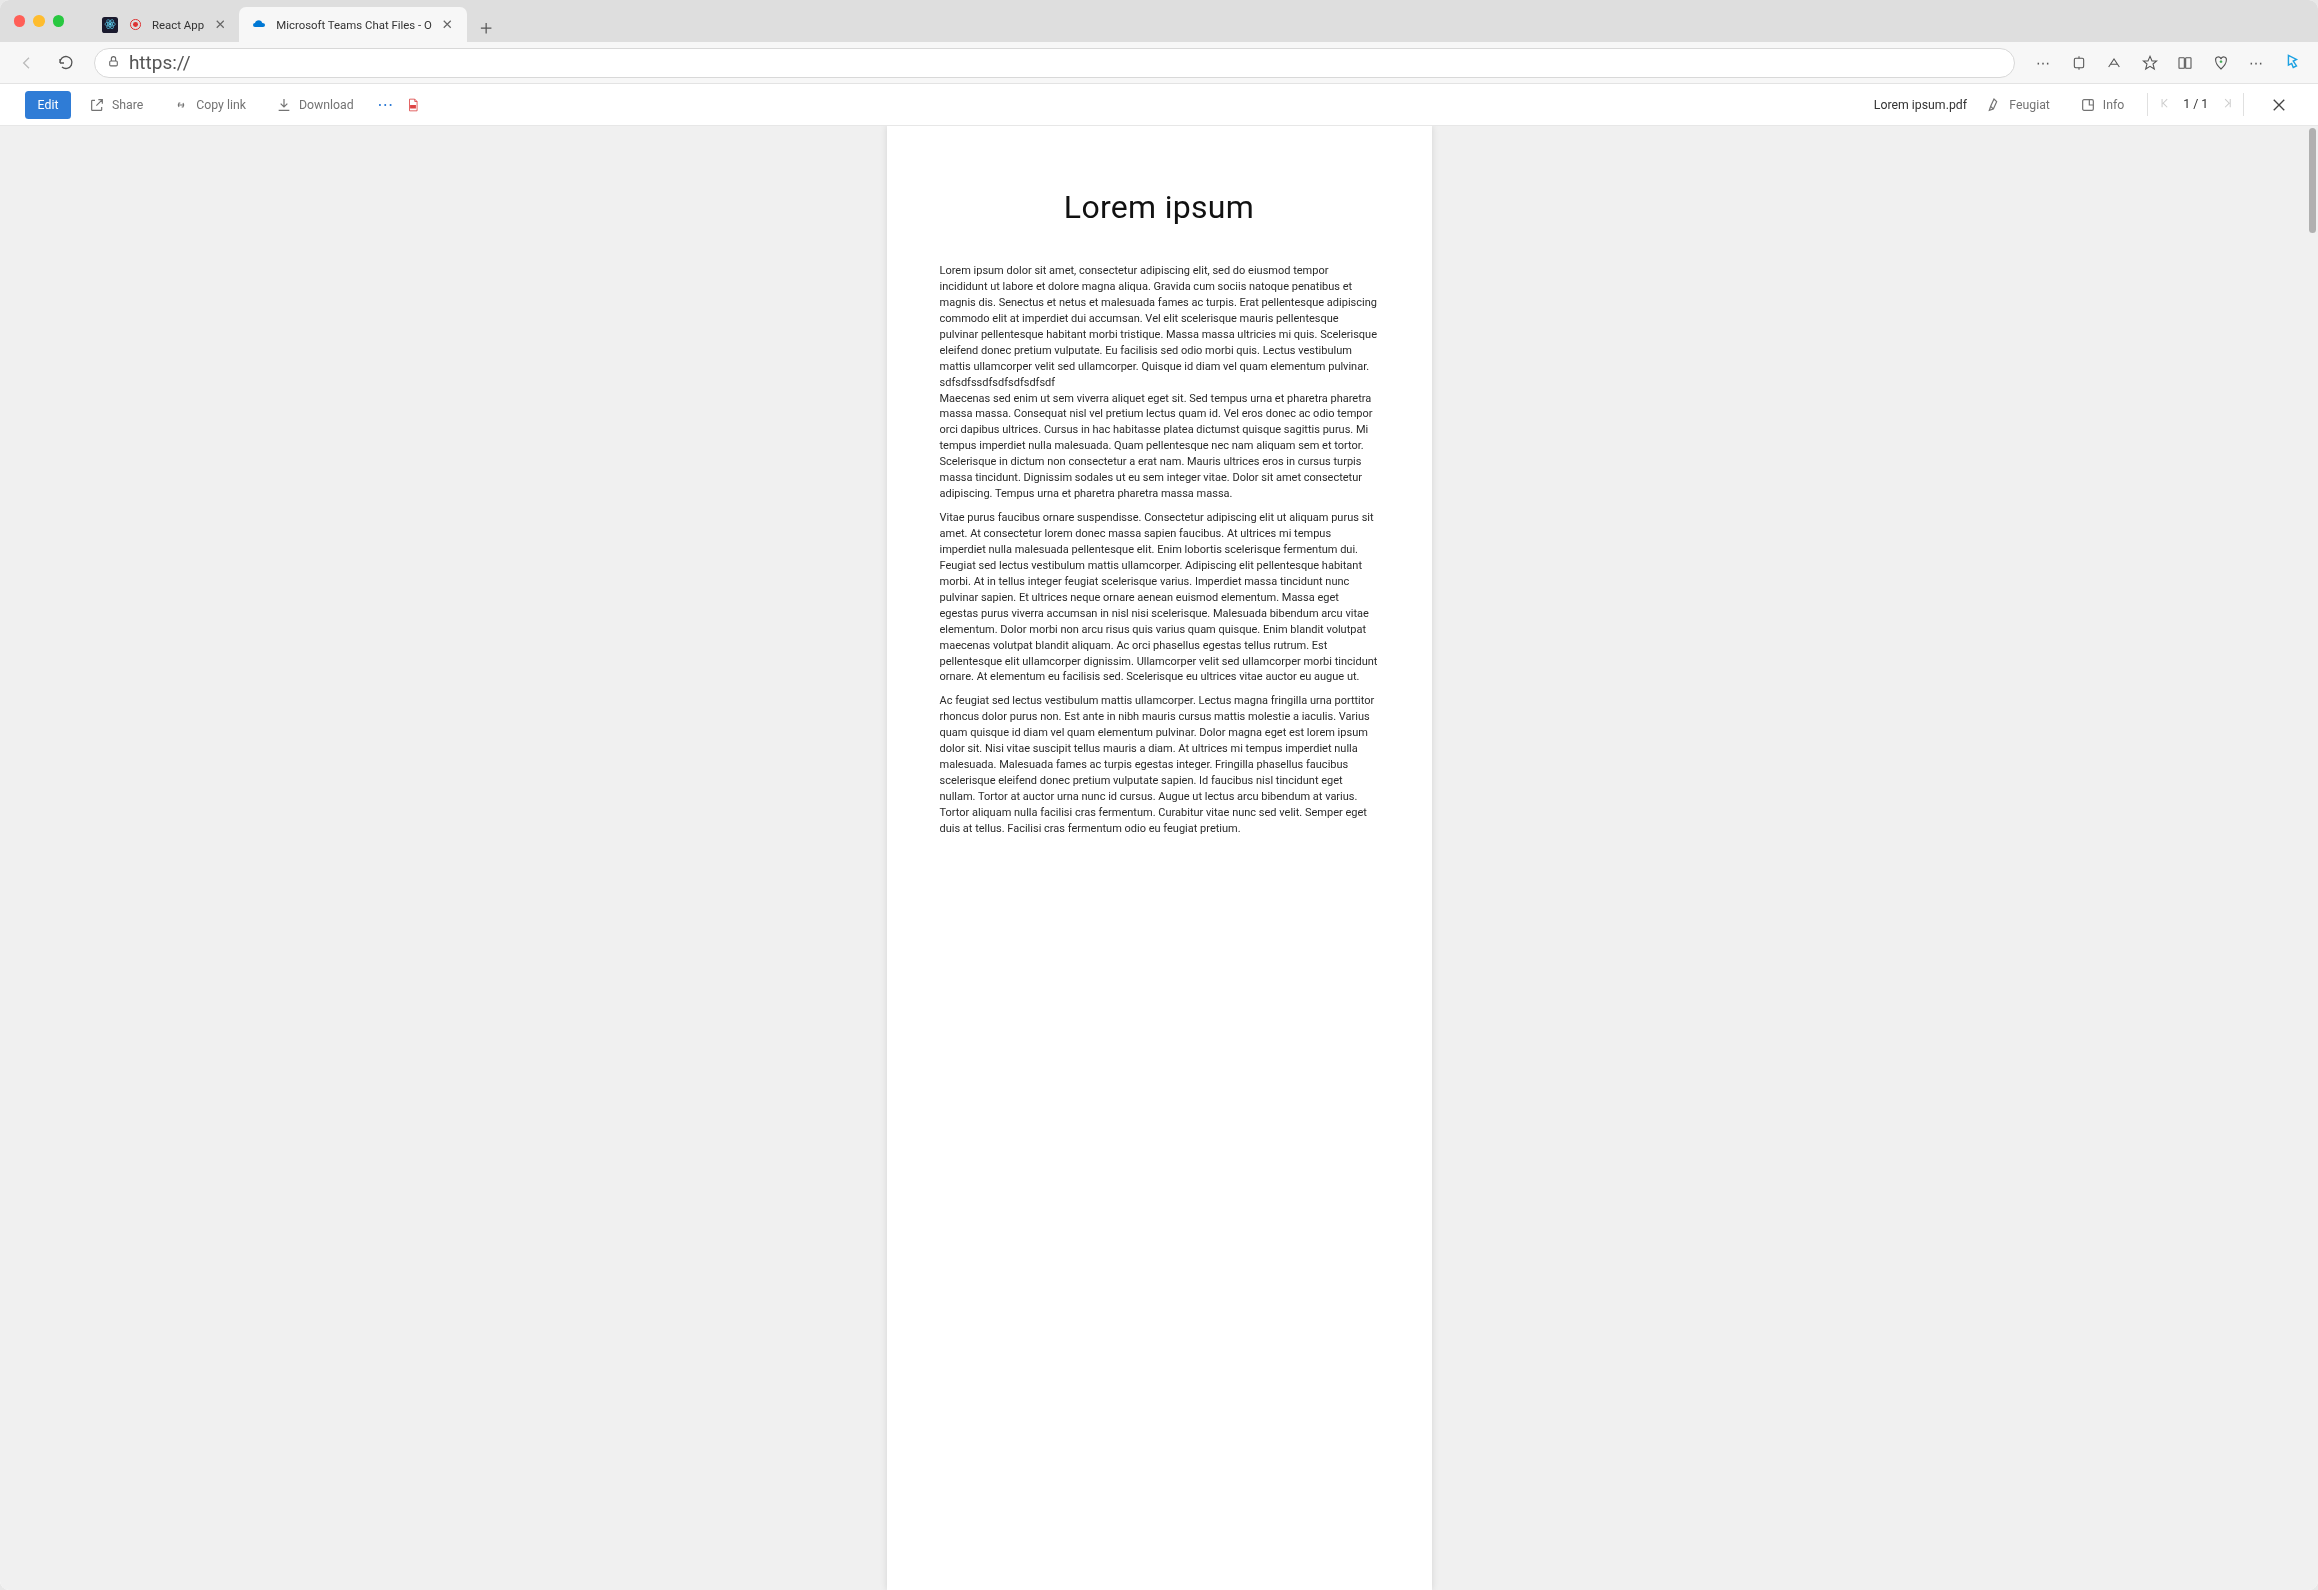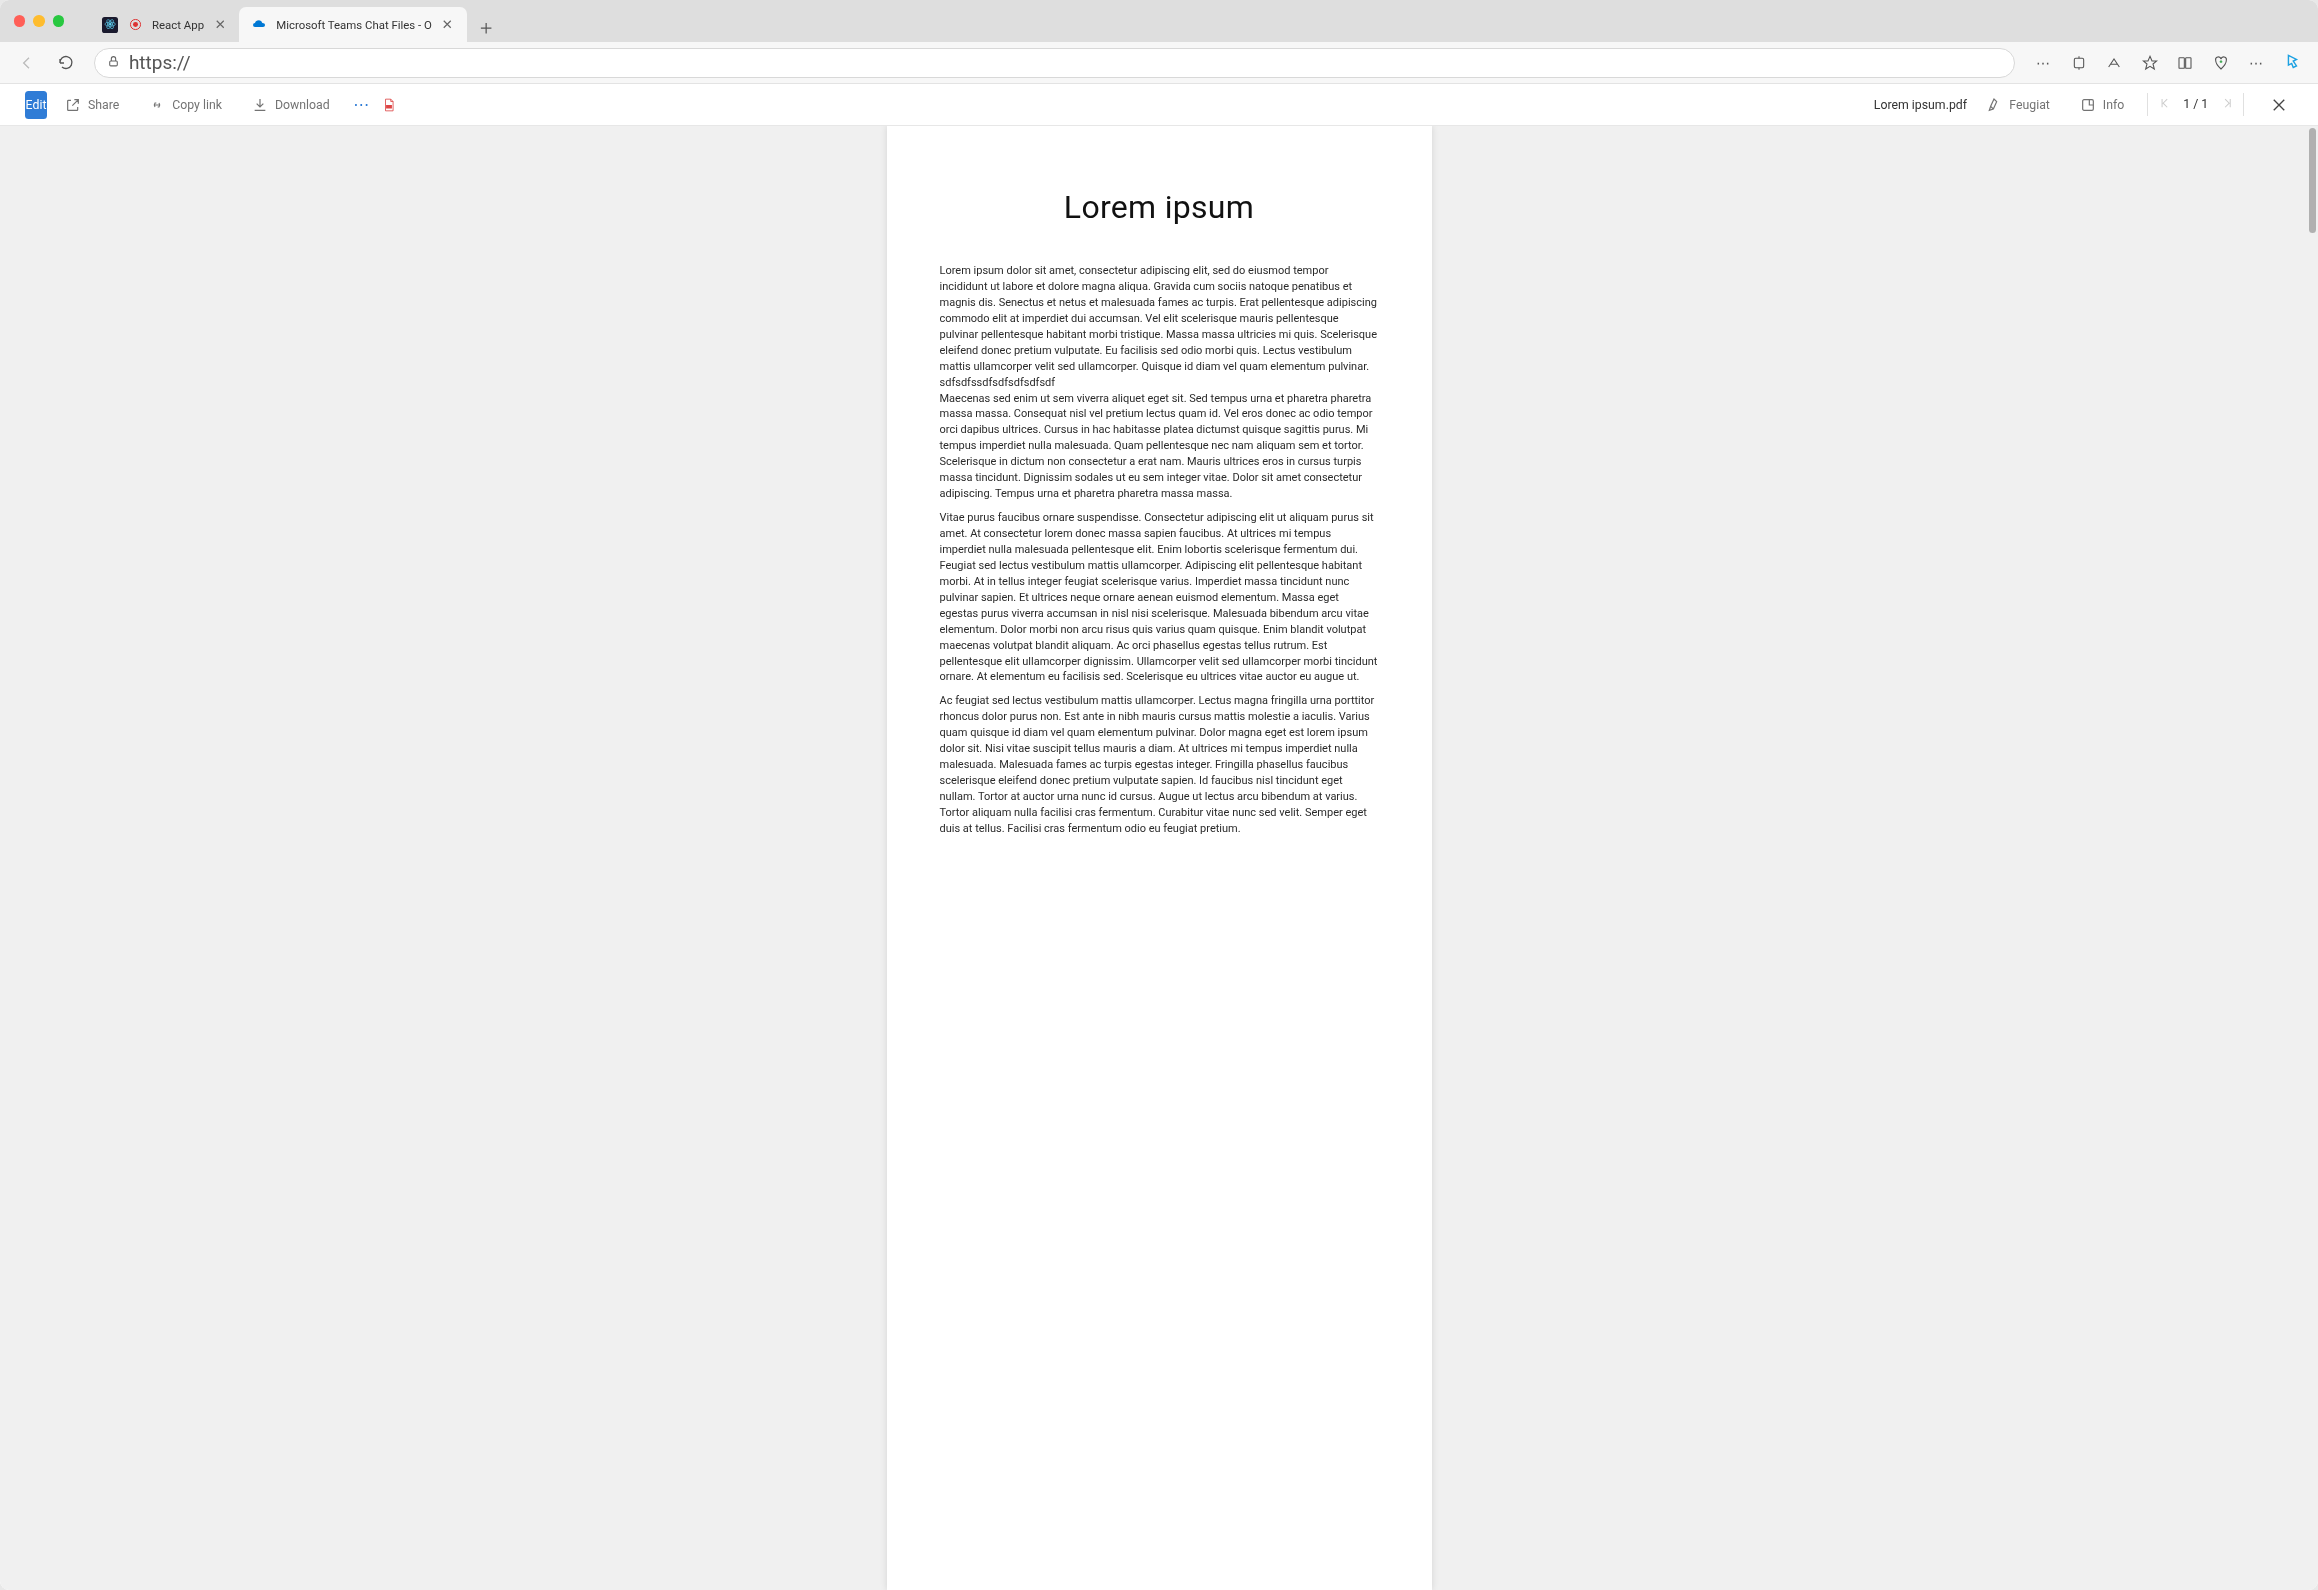--- a/index.html
+++ b/index.html
@@ -33,21 +33,21 @@
   .addr-text { font-size: 19px; color: #999; flex: 1; }
   .addr-text .proto { color: #555; }
   .addr-actions { display: flex; align-items: center; gap: 3.5px; }
   
   
   .pdf-toolbar { height: 42px; background: #fff; display: flex; align-items: center; padding: 0 24.6px; gap: 7px; border-bottom: 0.9px solid #e7e7e7; }
   .tb-left { display: flex; align-items: center; gap: 5.3px; }
   .tb-center { flex: 1; display: flex; align-items: center; justify-content: space-between; gap: 8.8px; font-size: 12.3px; color: #333; }
   .tb-right { display: flex; align-items: center; gap: 5.3px; }
   .tb-btn { display: flex; align-items: center; gap: 7px; padding: 7px 12.3px; border-radius: 3.5px; font-size: 12.3px; color: #737373; cursor: pointer; }
-  .tb-btn.primary { background: #2f7cd6; color: #fff; padding: 7px 1px; }
+  .tb-btn.primary { background: #2f7cd6; color: #fff; padding: 7px 13px; }
   .tb-btn svg { width: 16px; height: 16px; }
   .tb-sep { width: 0.9px; height: 23px; background: #e0e0e0; margin: 0 5.3px; }
   .tb-more { width: 28px; height: 28px; display: flex; align-items: center; justify-content: center; color: #2f7cd6; font-size: 16px; cursor: pointer; }
   .pager { display: flex; align-items: center; gap: 12.3px; font-size: 12.3px; color: #333; }
   .pager-btn { cursor: pointer; color: #333; }
   .pager-btn.disabled { color: #ccc; cursor: default; }
   .tb-close { width: 28px; height: 28px; display: flex; align-items: center; justify-content: center; color: #444; cursor: pointer; margin-left: 10.5px; }
   .file-icon-pdf { width: 14px; height: 14px; }
   
   

